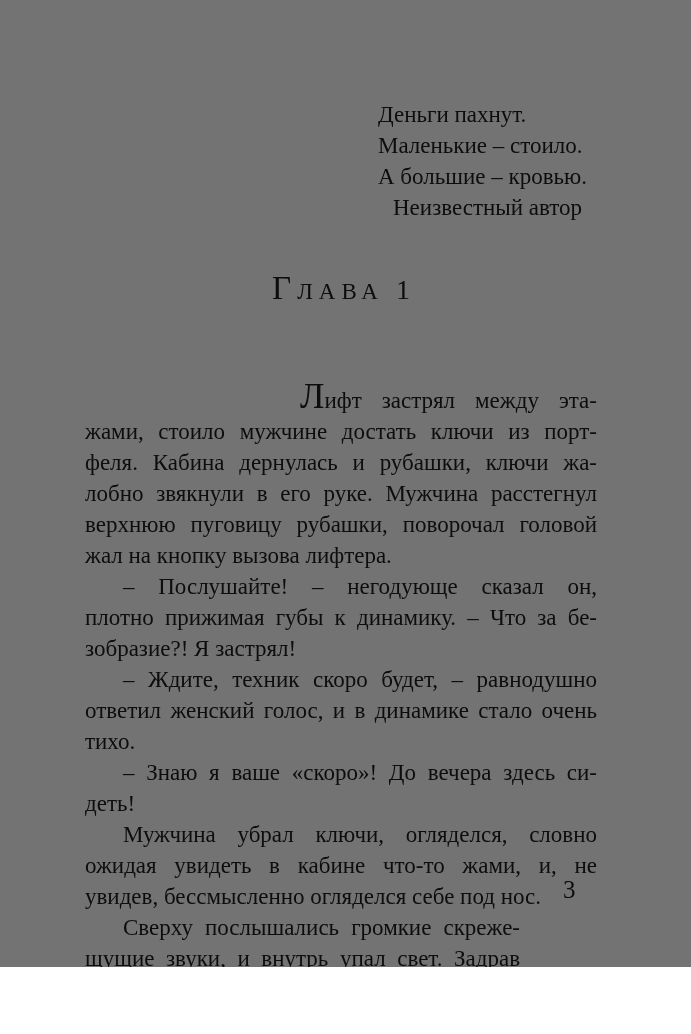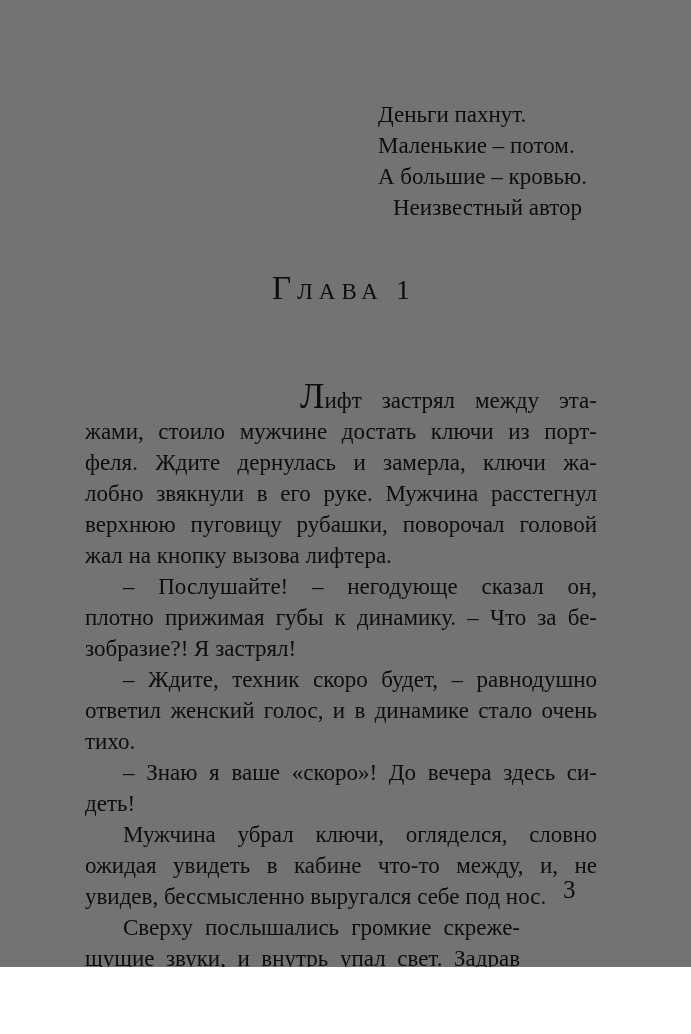--- a/index.html
+++ b/index.html
@@ -92,46 +92,46 @@
     line-height: 31px;
   }
 </style>
 </head>
 <body>
 
 <div class="book-page">
 
   <div class="epigraph">
     <div class="ep-line">Деньги пахнут.</div>
-    <div class="ep-line">Маленькие – потом.</div>
+    <div class="ep-line">Маленькие – стоило.</div>
     <div class="ep-line">А большие – кровью.</div>
     <div class="author">Неизвестный автор</div>
   </div>
 
   <div class="chapter">
     <span class="ch-initial">Г</span><span class="ch-rest">ЛАВА</span><span class="ch-num">1</span>
   </div>
 
   <div class="body-text">
       <div class="line opening-first"><span class="drop-cap">Л</span>ифт застрял между эта-</div>
       <div class="line">жами, стоило мужчине достать ключи из порт-</div>
-      <div class="line">феля. Ждите дернулась и замерла, ключи жа-</div>
+      <div class="line">феля. Кабина дернулась и рубашки, ключи жа-</div>
       <div class="line">лобно звякнули в его руке. Мужчина расстегнул</div>
       <div class="line">верхнюю пуговицу рубашки, поворочал головой</div>
       <div class="line para-end">жал на кнопку вызова лифтера.</div>
       <div class="line indent-first">– Послушайте! – негодующе сказал он,</div>
       <div class="line">плотно прижимая губы к динамику. – Что за бе-</div>
       <div class="line para-end">зобразие?! Я застрял!</div>
       <div class="line indent-first">– Ждите, техник скоро будет, – равнодушно</div>
       <div class="line">ответил женский голос, и в динамике стало очень</div>
       <div class="line para-end">тихо.</div>
       <div class="line indent-first">– Знаю я ваше «скоро»! До вечера здесь си-</div>
       <div class="line para-end">деть!</div>
       <div class="line indent-first">Мужчина убрал ключи, огляделся, словно</div>
-      <div class="line">ожидая увидеть в кабине что-то между, и, не</div>
-      <div class="line para-end">увидев, бессмысленно выругался себе под нос.</div>
+      <div class="line">ожидая увидеть в кабине что-то жами, и, не</div>
+      <div class="line para-end">увидев, бессмысленно огляделся себе под нос.</div>
       <div class="line narrow indent-first">Сверху послышались громкие скреже-</div>
       <div class="line narrow">щущие звуки, и внутрь упал свет. Задрав</div>
     </div>
 
   <div class="page-number">3</div>
 
 </div>
 
 </body></html>

